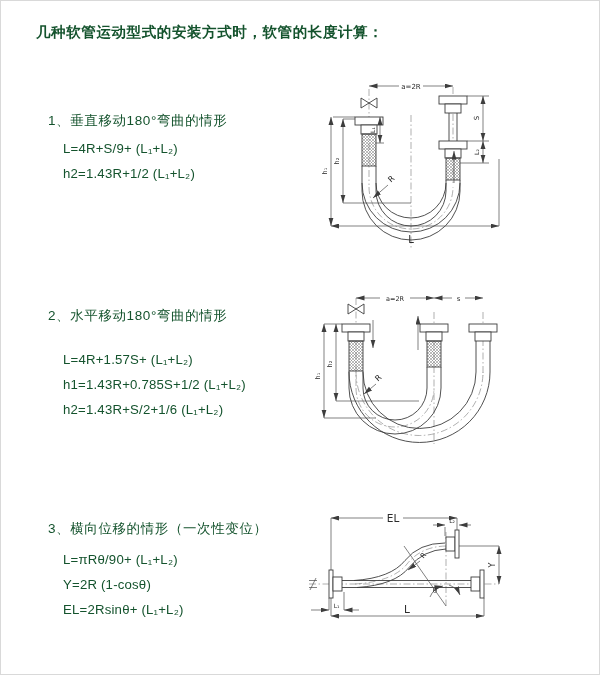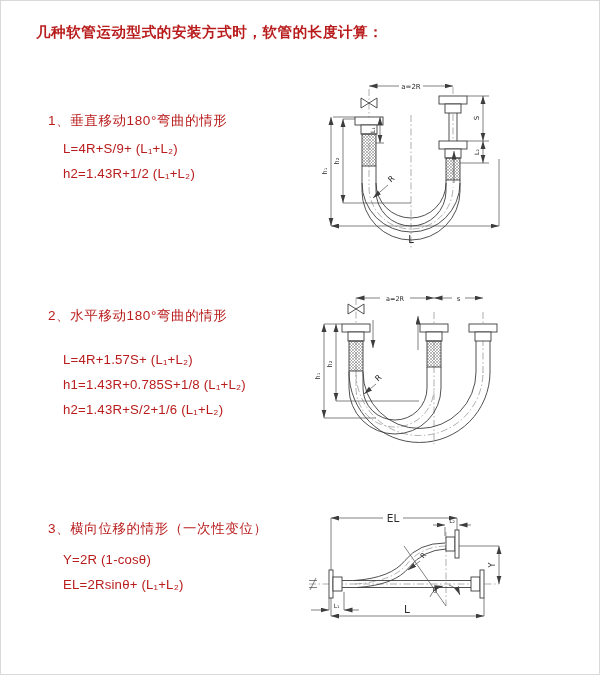--- a/index.html
+++ b/index.html
@@ -1,18 +1,18 @@
 <!DOCTYPE html>
 <html><head>
 <meta charset="utf-8">
 <style>
   html,body{margin:0;padding:0;background:#f0f0f0}
   .page{position:relative;width:600px;height:675px;background:#fff;border:1px solid #d9d9d9;
         box-sizing:border-box;overflow:hidden;
-        font-family:"Liberation Sans","DejaVu Sans",sans-serif;color:#b91c1c}
+        font-family:"Liberation Sans","DejaVu Sans",sans-serif;color:#14532d}
   .title{position:absolute;left:35px;top:22px;font-size:14.5px;font-weight:bold;letter-spacing:.6px}
   .sec-heading{position:absolute;font-size:13.5px;font-weight:normal;letter-spacing:.6px}
   .formulas{position:absolute;font-size:13.2px;line-height:25px;letter-spacing:.2px}
   .formulas div{white-space:pre}
   svg{position:absolute;overflow:visible}
   .ln{stroke:#3d3d3d;stroke-width:.9;fill:none}
   .dim{stroke:#4a4a4a;stroke-width:.7;fill:none}
   .cl{stroke:#7a7a7a;stroke-width:.6;fill:none;stroke-dasharray:7 2.5 1.5 2.5}
   .fit{fill:#fff;stroke:#3d3d3d;stroke-width:.9}
   text{fill:#2b2b2b;font-family:"DejaVu Sans","Liberation Sans",sans-serif}
@@ -95,21 +95,21 @@
     <line class="dim" x1="75" y1="114" x2="60" y2="127" marker-end="url(#ae)"></line>
 
     <line class="dim" x1="18" y1="155" x2="186" y2="155" marker-start="url(#as)" marker-end="url(#ae)"></line>
     <path class="dim" d="M186,88 V155"></path>
     <text class="t10" x="98" y="172" text-anchor="middle">L</text>
   </svg>
 
   <div class="sec-heading" style="left:47px;top:306px">2、水平移动180°弯曲的情形</div>
   <div class="formulas" style="left:62px;top:346px">
     <div>L=4R+1.57S+ (L₁+L₂)</div>
-    <div>h1=1.43R+0.785S+1/8 (L₁+L₂)</div>
+    <div>h1=1.43R+0.785S+1/2 (L₁+L₂)</div>
     <div>h2=1.43R+S/2+1/6 (L₁+L₂)</div>
   </div>
 
   <svg style="left:313px;top:283px" width="285" height="175" viewBox="0 0 285 175">
     <path class="cl" d="M42,14 V104 M120,28 V160 M169,28 V92 M42,104 A39,39 0 0 0 120,104 M42,88 A63.5,63.5 0 0 0 169,88"></path>
     <g>
       <path class="ln" d="M34,20 L34,30 L42,25 Z M50,20 L50,30 L42,25 Z"></path>
     </g>
 
     <rect class="fit" x="28" y="40" width="28" height="8"></rect>
@@ -144,20 +144,21 @@
 
     <line class="dim" x1="59" y1="36" x2="59" y2="64" marker-end="url(#ae)"></line>
     <line class="dim" x1="104" y1="66" x2="104" y2="32" marker-end="url(#ae)"></line>
 
     <text class="t8" text-anchor="middle" transform="rotate(-42 66 96)" x="66" y="96">R</text>
     <line class="dim" x1="62" y1="100" x2="50" y2="110" marker-end="url(#ae)"></line>
   </svg>
 
   <div class="sec-heading" style="left:47px;top:519px">3、横向位移的情形（一次性变位）</div>
   <div class="formulas" style="left:62px;top:546px">
+    <div>L=πRθ/90+ (L₁+L₂)</div>
     <div>Y=2R (1-cosθ)</div>
     <div>EL=2Rsinθ+ (L₁+L₂)</div>
   </div>
 
   <svg style="left:298px;top:493px" width="300" height="175" viewBox="0 0 300 175">
 
     <path class="cl" d="M10,90 H200 M147,38 V112 M56,90 Q94,87.5 108,70 Q122,52.5 147,52"></path>
 
     <path class="dim" d="M10,86.5 H18 M10,93.5 H18 M11,96 L17,84"></path>
 

